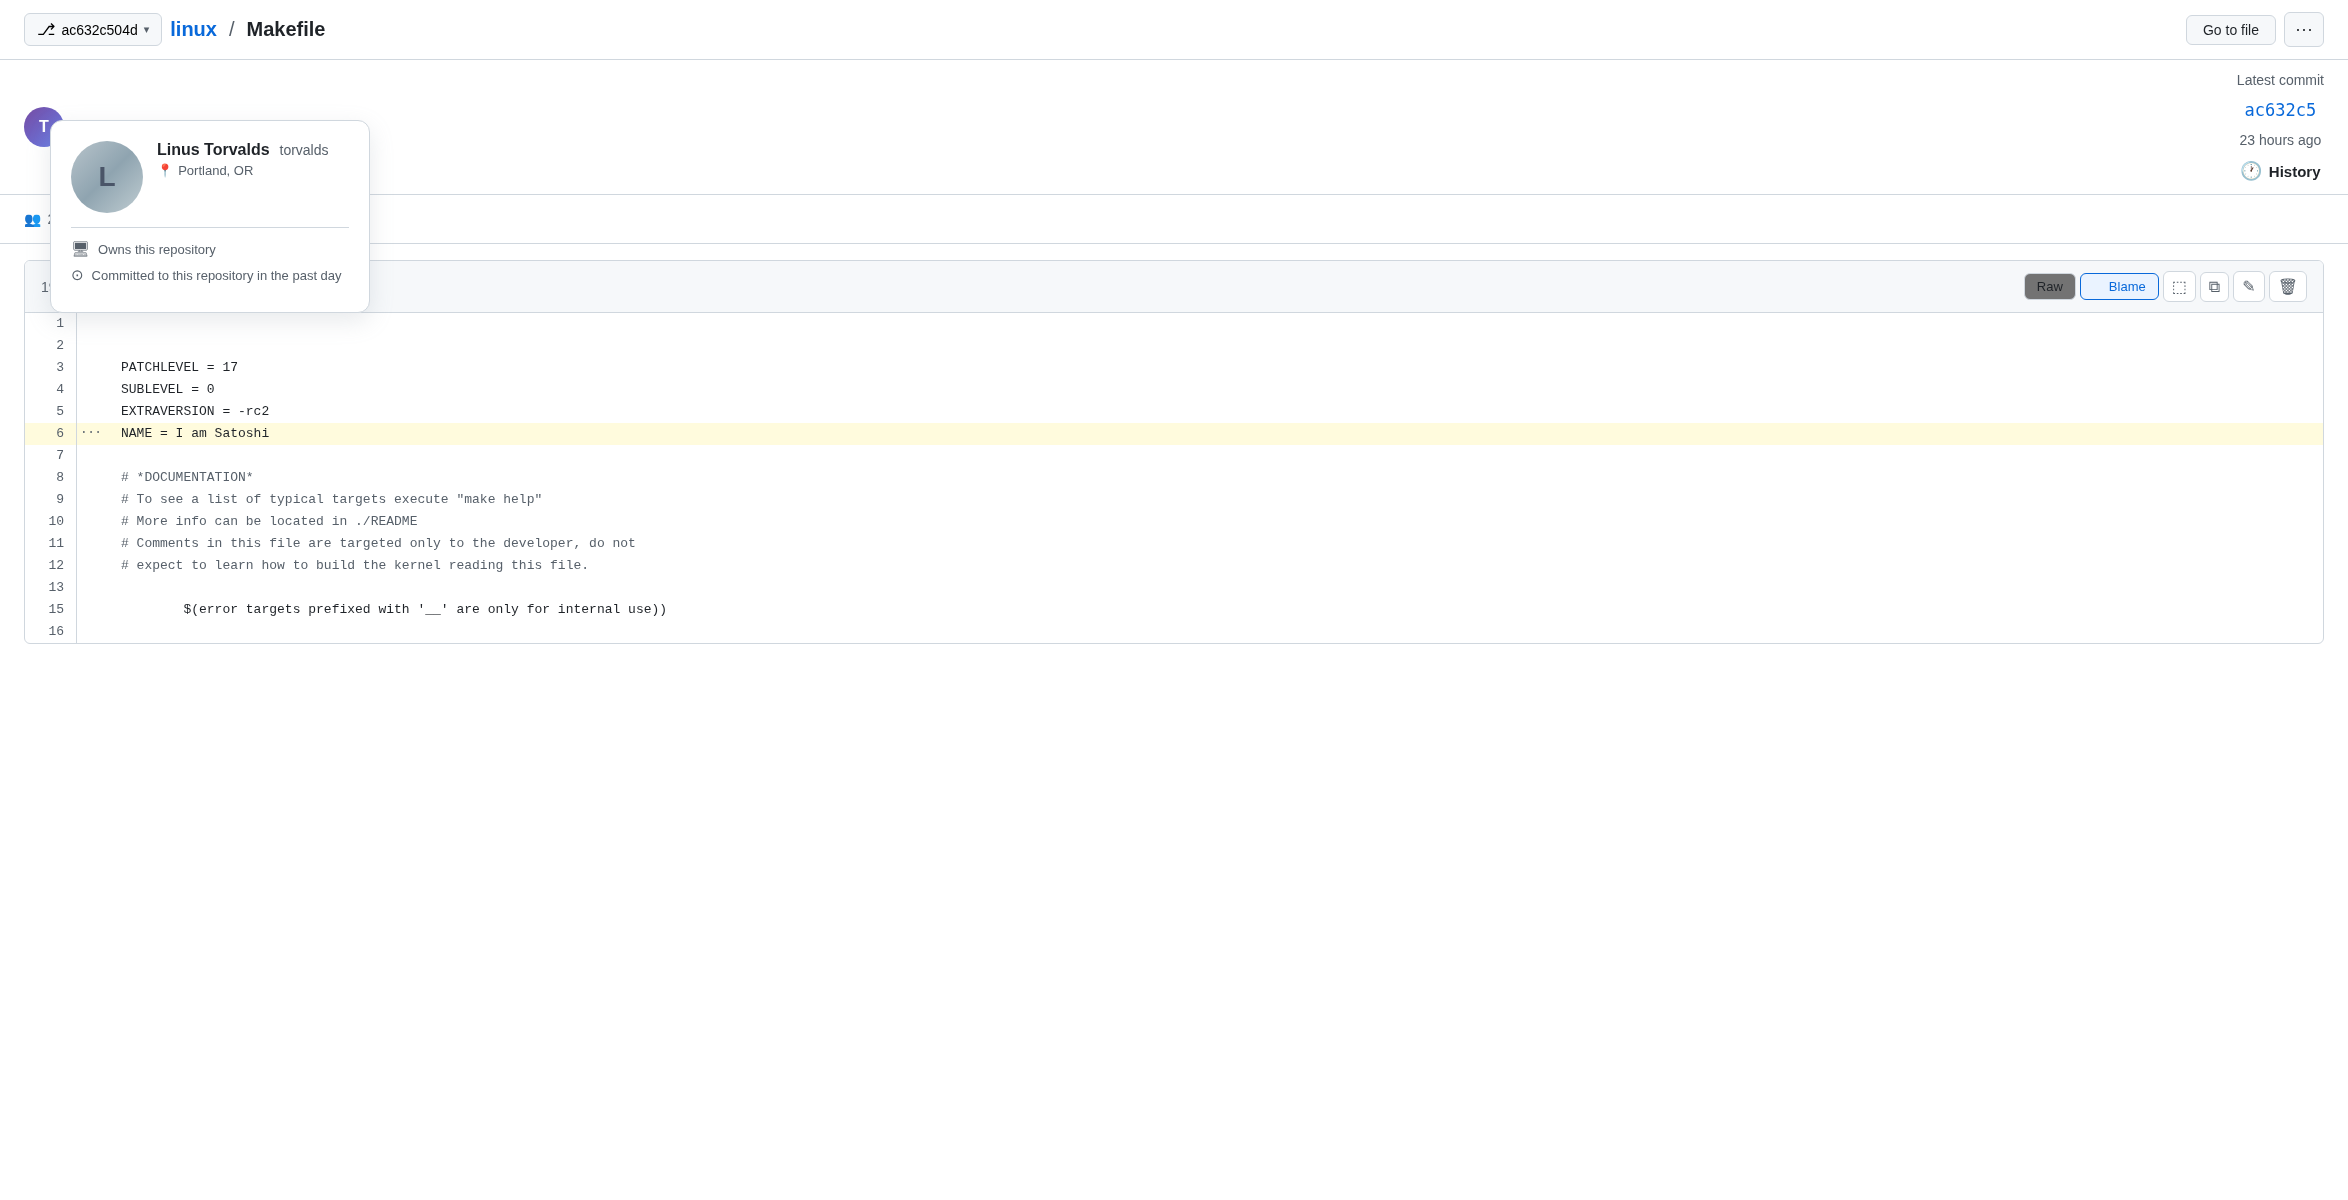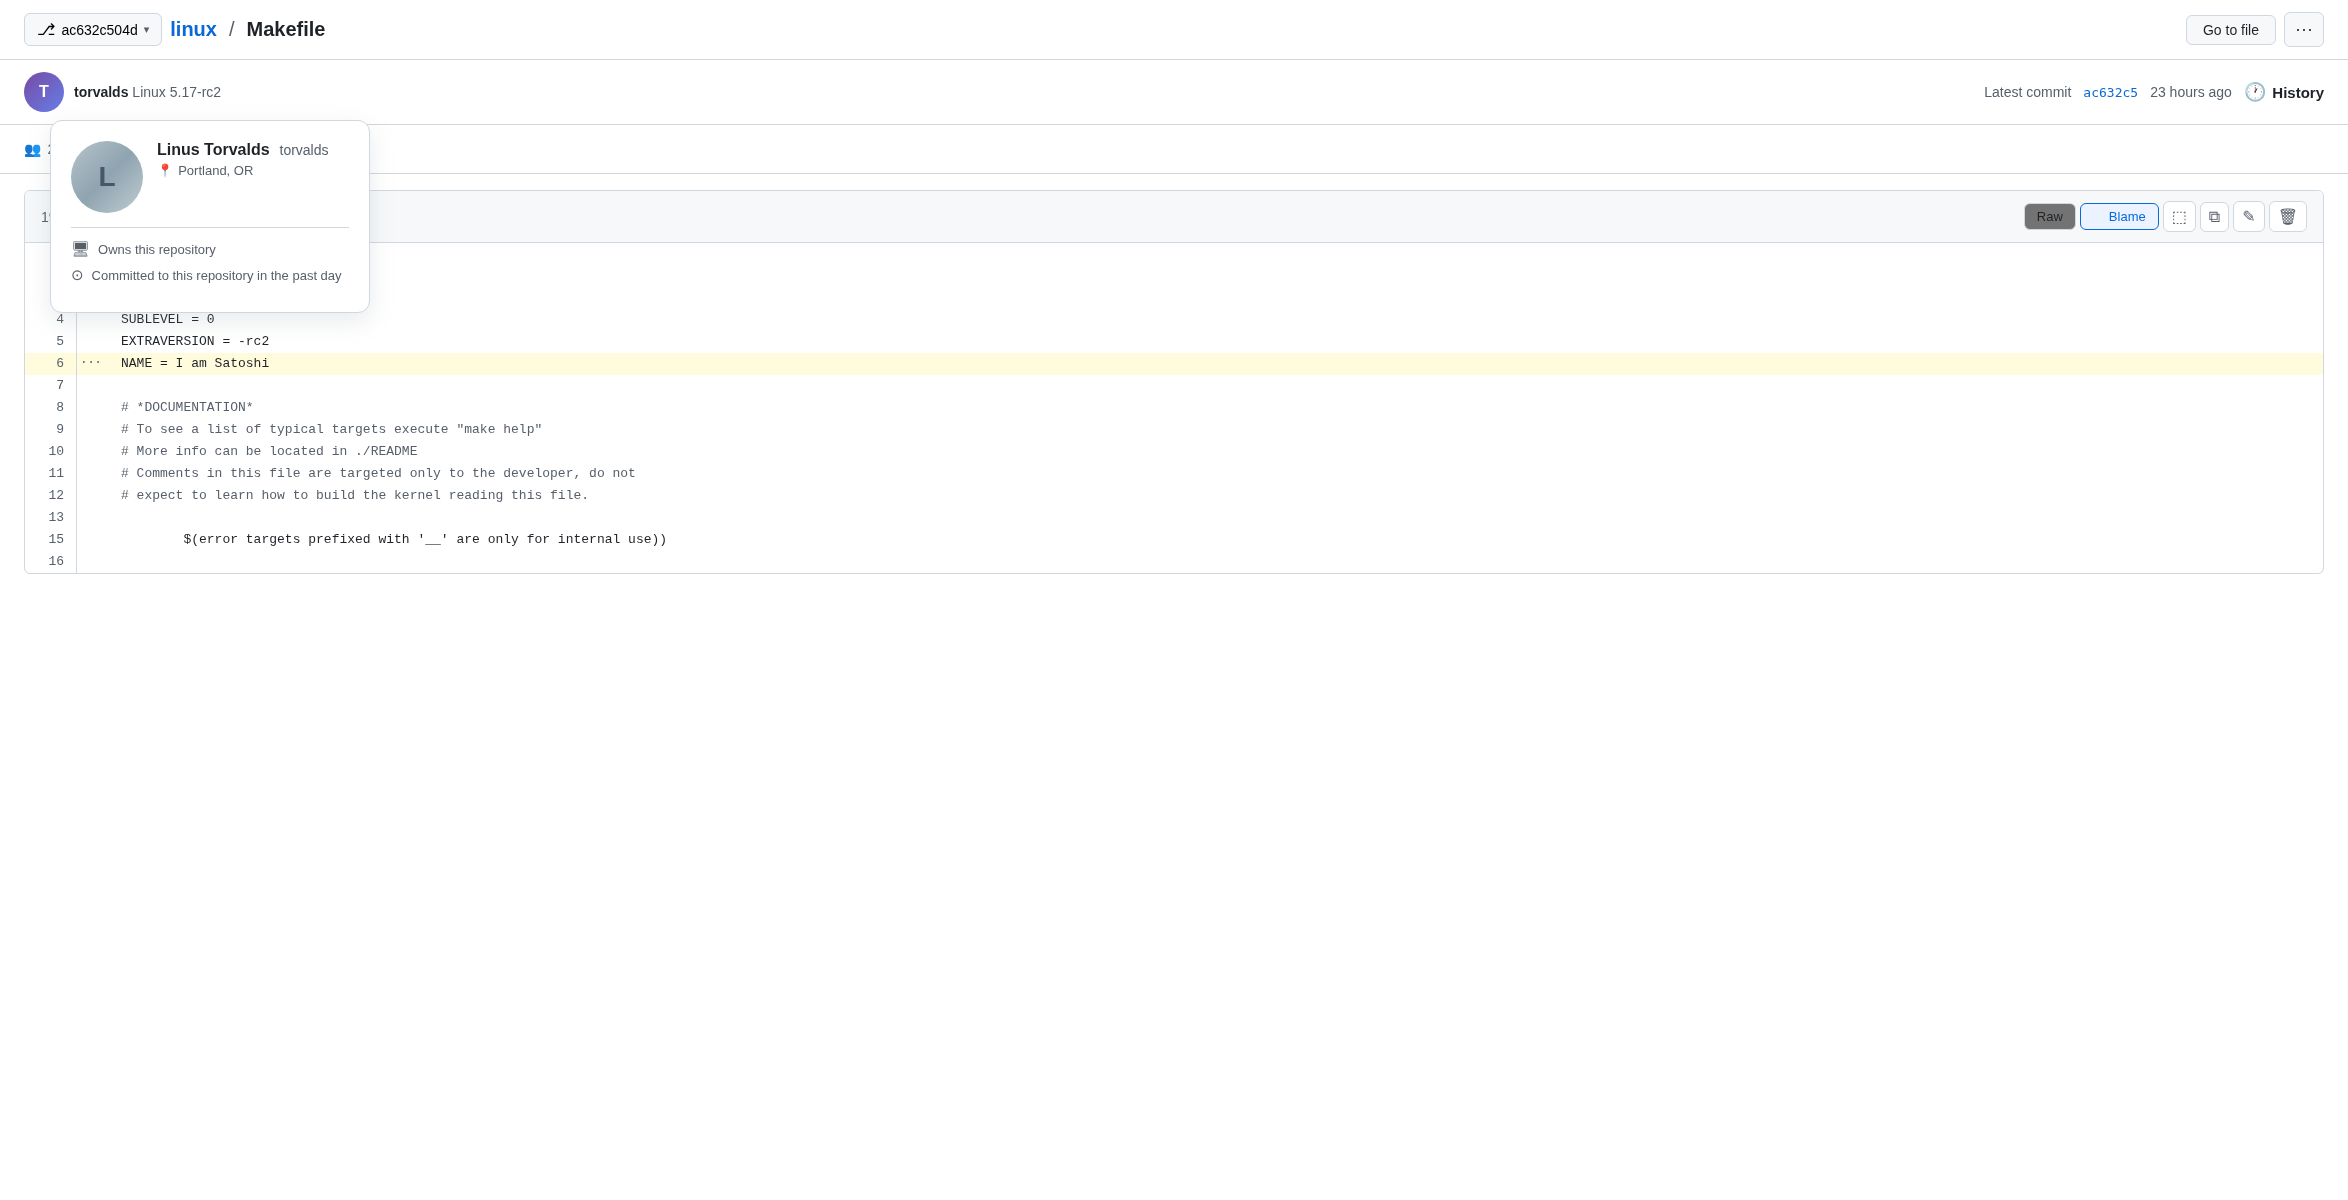--- a/index.html
+++ b/index.html
@@ -121,25 +121,26 @@
     .commit-message {
       color: #57606a;
       font-size: 14px;
     }
     .commit-right {
       display: flex;
       align-items: center;
       gap: 12px;
       color: #57606a;
       font-size: 14px;
+      flex-direction: column;
     }
     .commit-hash {
       color: #0969da;
       font-family: ui-monospace, SFMono-Regular, monospace;
-      font-size: 13px;
+      font-size: 17px;
     }
     .history-link {
       display: flex;
       align-items: center;
       gap: 6px;
       color: #1f2328;
       font-weight: 600;
       font-size: 15px;
       cursor: pointer;
     }

